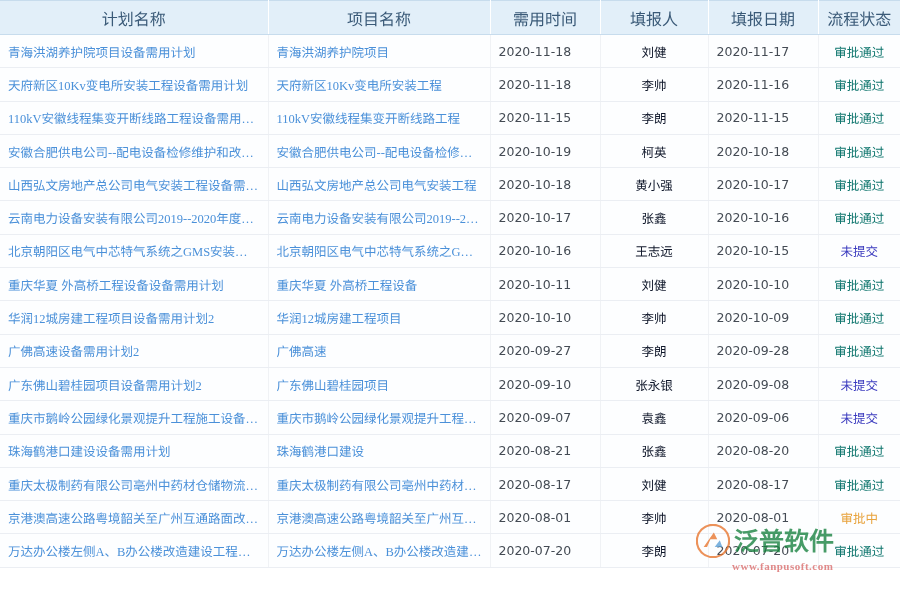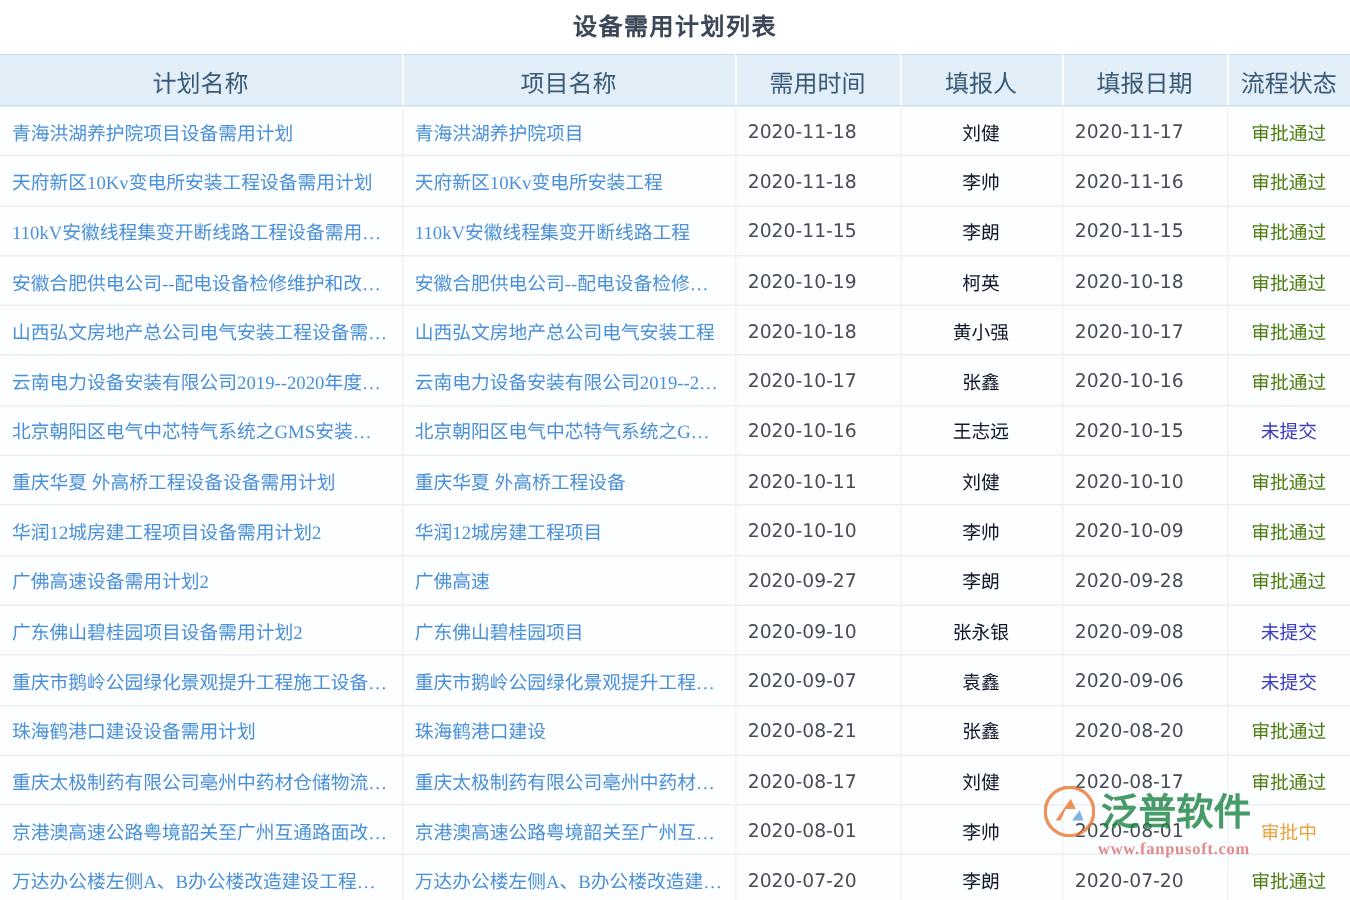--- a/index.html
+++ b/index.html
@@ -92,21 +92,21 @@
   .cell-date {
     color: #444b54;
     text-align: left;
     font-size: 12.5px;
   }
   .cell-status {
     text-align: center;
     font-size: 12.5px;
   }
 
-  .st-approved  { color: #4d7c0f; }
+  .st-approved  { color: #0f766e; }
   .st-submitted { color: #3b3bbf; }
   .st-pending   { color: #e8a33d; }
 
   
   .col-plan    { width: 268px; }
   .col-project { width: 222px; }
   .col-need    { width: 110px; }
   .col-person  { width: 108px; }
   .col-report  { width: 110px; }
   .col-status  { width: 82px; }
@@ -151,23 +151,20 @@
     margin-top: 2px;
     font-family: "Liberation Serif", serif;
     font-weight: bold;
   }
 </style>
 </head>
 <body>
 
 <div id="app">
 
-  <div class="page-title-bar">
-    <div class="page-title">设备需用计划列表</div>
-  </div>
 
   <table class="grid">
     <colgroup>
       <col class="col-plan">
       <col class="col-project">
       <col class="col-need">
       <col class="col-person">
       <col class="col-report">
       <col class="col-status">
     </colgroup>

